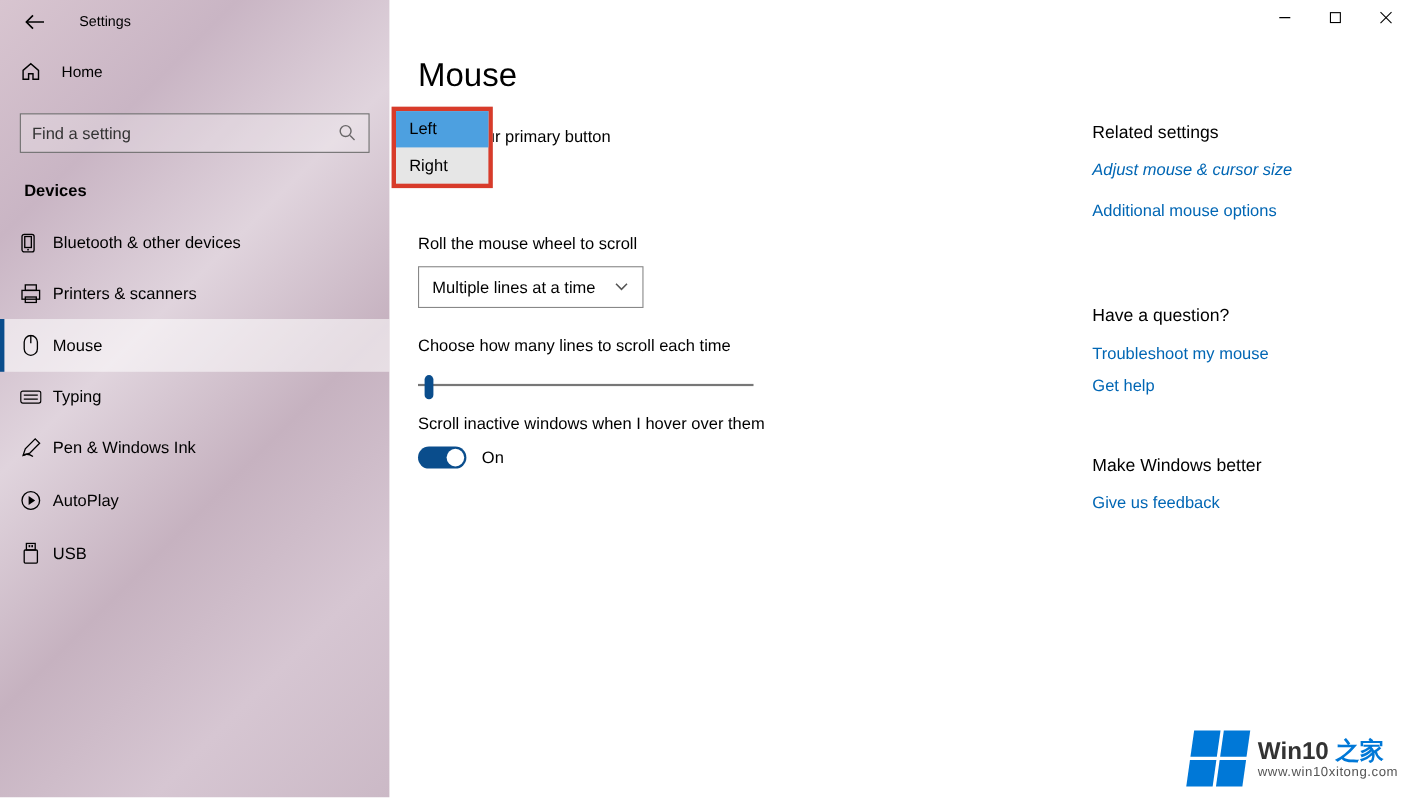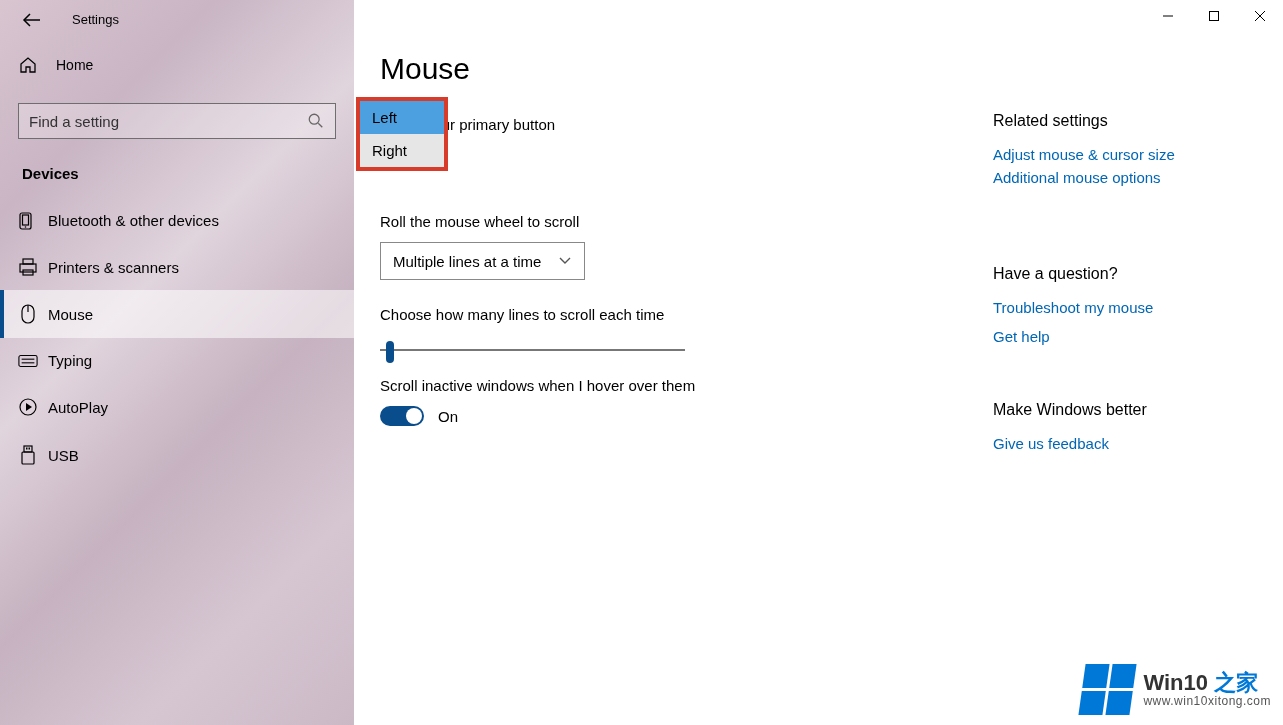--- a/index.html
+++ b/index.html
@@ -222,20 +222,29 @@
               <rect x="1" y="1" width="20" height="12" rx="2" stroke="#000" stroke-width="1.2" fill="none"></rect>
               <line x1="4" y1="5" x2="18" y2="5" stroke="#000" stroke-width="1.2" fill="none"></line>
               <line x1="4" y1="9" x2="18" y2="9" stroke="#000" stroke-width="1.2" fill="none"></line>
             </svg>
           </span>
           <span>Typing</span>
         </div>
         <div class="nav-item">
           <span class="icon">
             <svg width="20" height="20" viewBox="0 0 20 20">
+              <path d="M3 17 L5 11 L14 2 L18 6 L9 15 Z" stroke="#000" stroke-width="1.2" fill="none"></path>
+              <path d="M3 17 C6 15 9 16 12 18" stroke="#000" stroke-width="1.2" fill="none"></path>
+            </svg>
+          </span>
+          <span>Pen &amp; Windows Ink</span>
+        </div>
+        <div class="nav-item">
+          <span class="icon">
+            <svg width="20" height="20" viewBox="0 0 20 20">
               <circle cx="10" cy="10" r="8" stroke="#000" stroke-width="1.2" fill="none"></circle>
               <polygon points="8,6 14,10 8,14" fill="#000"></polygon>
             </svg>
           </span>
           <span>AutoPlay</span>
         </div>
         <div class="nav-item">
           <span class="icon">
             <svg width="18" height="20" viewBox="0 0 18 20">
               <rect x="5" y="1" width="8" height="6" stroke="#000" stroke-width="1.2" fill="none"></rect>
@@ -289,21 +298,21 @@
     </div>
 
     <div class="dropdown-open" style="left: 2px; top: 97px;" id="primary-dd">
         <div class="opt selected">Left</div>
         <div class="opt">Right</div>
       </div>
 
     <div class="right-col">
       <div class="heading">Related settings</div>
       <div id="links-related">
-          <div class="link" style="margin-bottom: 6px;">Adjust mouse &amp; cursor size</div>
+          <div class="link" style="margin-bottom: 20px; font-style: italic;">Adjust mouse &amp; cursor size</div>
           <div class="link" style="margin-bottom: 12px;">Additional mouse options</div>
         </div>
       <div class="heading" style="margin-top:53px;">Have a question?</div>
       <div id="links-question">
           <div class="link" style="margin-bottom: 12px;">Troubleshoot my mouse</div>
           <div class="link" style="margin-bottom: 12px;">Get help</div>
         </div>
       <div class="heading" style="margin-top:30px;">Make Windows better</div>
       <div id="links-better">
           <div class="link" style="margin-bottom: 12px;">Give us feedback</div>

